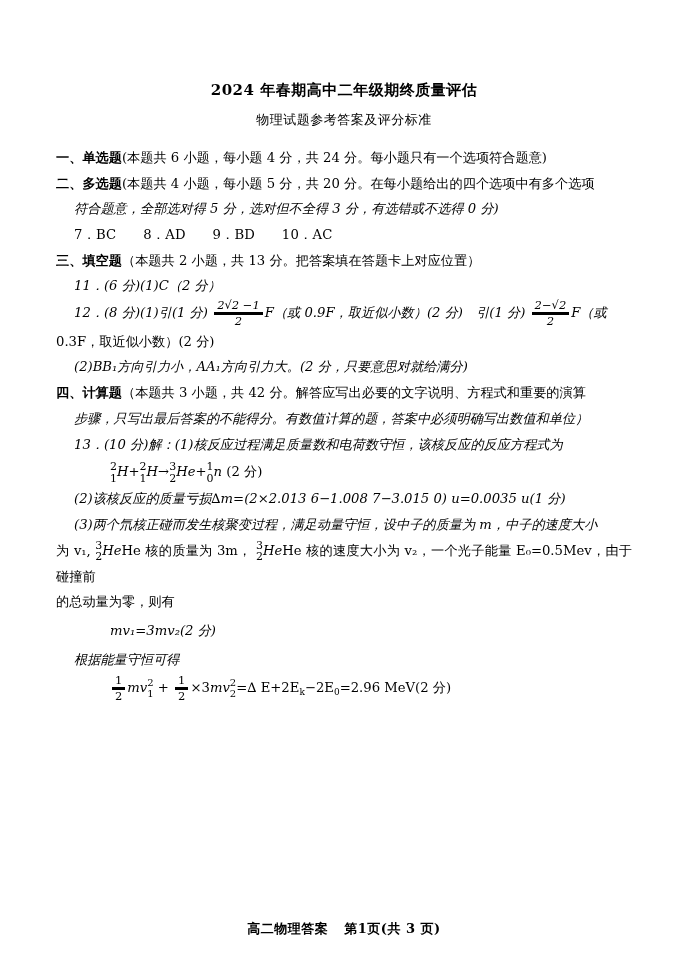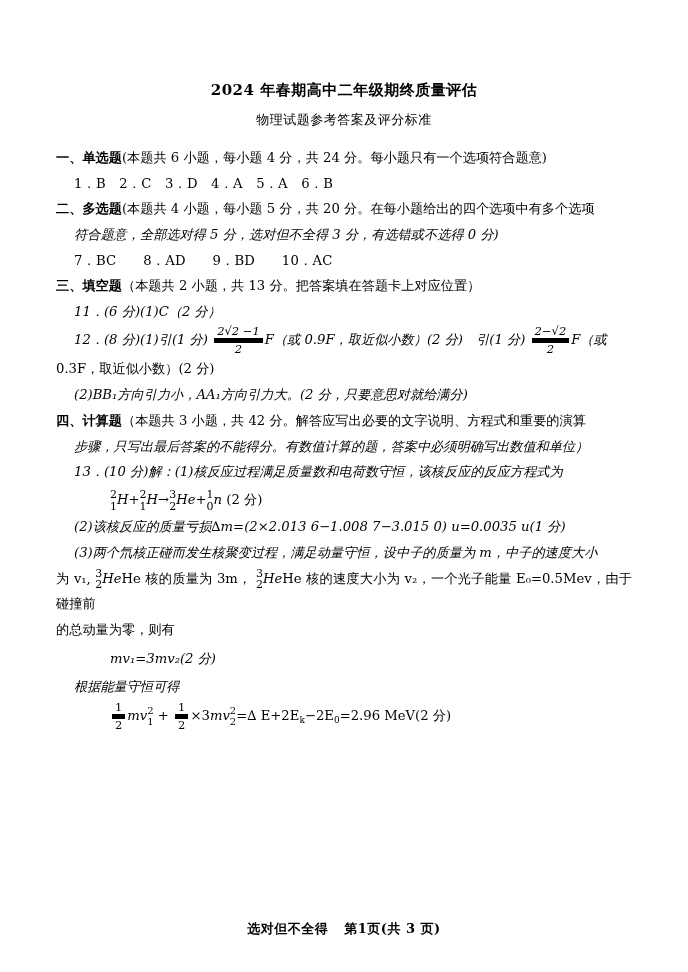--- a/index.html
+++ b/index.html
@@ -72,21 +72,21 @@
   }
   .italic { font-style: italic; }
   .frac {
     display: inline-block;
     vertical-align: middle;
     text-align: center;
     font-size: 11.5px;
     line-height: 1.15;
     margin: 0 2px;
   }
-  .frac .num { display: block; padding: 0 3px; border-bottom: 5px solid #000000; }
+  .frac .num { display: block; padding: 0 3px; border-bottom: 3px solid #000000; }
   .frac .den { display: block; padding: 0 3px; }
   sub { font-size: 0.68em; vertical-align: -0.28em; }
   sup { font-size: 0.68em; vertical-align: 0.42em; }
   .nuc {
     display: inline-block;
     vertical-align: middle;
     font-size: 11px;
     line-height: 1.05;
     text-align: right;
     margin-right: 0px;
@@ -109,21 +109,20 @@
 <body>
 
 <div class="page">
 
   <div class="title1">2024 年春期高中二年级期终质量评估</div>
   <div class="title2">物理试题参考答案及评分标准</div>
 
   <div class="sec-head">
     <b>一、单选题</b><span>(本题共 6 小题，每小题 4 分，共 24 分。每小题只有一个选项符合题意)</span>
   </div>
-  <div class="ans-line">1．B　2．C　3．D　4．A　5．A　6．B</div>
 
   <div class="sec-head">
     <b>二、多选题</b><span>(本题共 4 小题，每小题 5 分，共 20 分。在每小题给出的四个选项中有多个选项</span>
   </div>
   <div class="para hang">符合题意，全部选对得 5 分，选对但不全得 3 分，有选错或不选得 0 分)</div>
   <div class="ans-line">7．BC　　8．AD　　9．BD　　10．AC</div>
 
   <div class="sec-head">
     <b>三、填空题</b><span>（本题共 2 小题，共 13 分。把答案填在答题卡上对应位置）</span>
   </div>
@@ -172,16 +171,16 @@
 
   <div class="para hang">根据能量守恒可得</div>
 
   <div class="formula-c">
     <span class="frac"><span class="num">1</span><span class="den">2</span></span><span class="italic">mv</span><span style="display:inline-block;vertical-align:middle;font-size:10px;line-height:1.05;"><span style="display:block;">2</span><span style="display:block;">1</span></span>
     +
     <span class="frac"><span class="num">1</span><span class="den">2</span></span>×3<span class="italic">mv</span><span style="display:inline-block;vertical-align:middle;font-size:10px;line-height:1.05;"><span style="display:block;">2</span><span style="display:block;">2</span></span><span>=∆ E+2E</span><sub>k</sub><span>−2E</span><sub>0</sub><span>=2.96 MeV(2 分)</span>
   </div>
 
   <div class="footer">
-    <span>选对但不全得</span><span class="sp"></span><span>第1页(共 3 页)</span>
+    <span>高二物理答案</span><span class="sp"></span><span>第1页(共 3 页)</span>
   </div>
 
 </div>
 
 </body></html>

